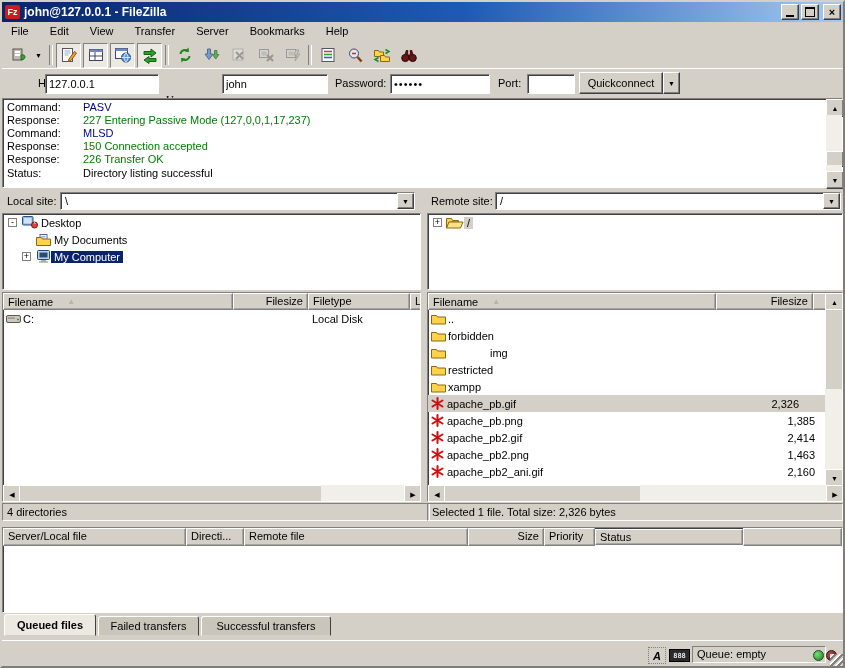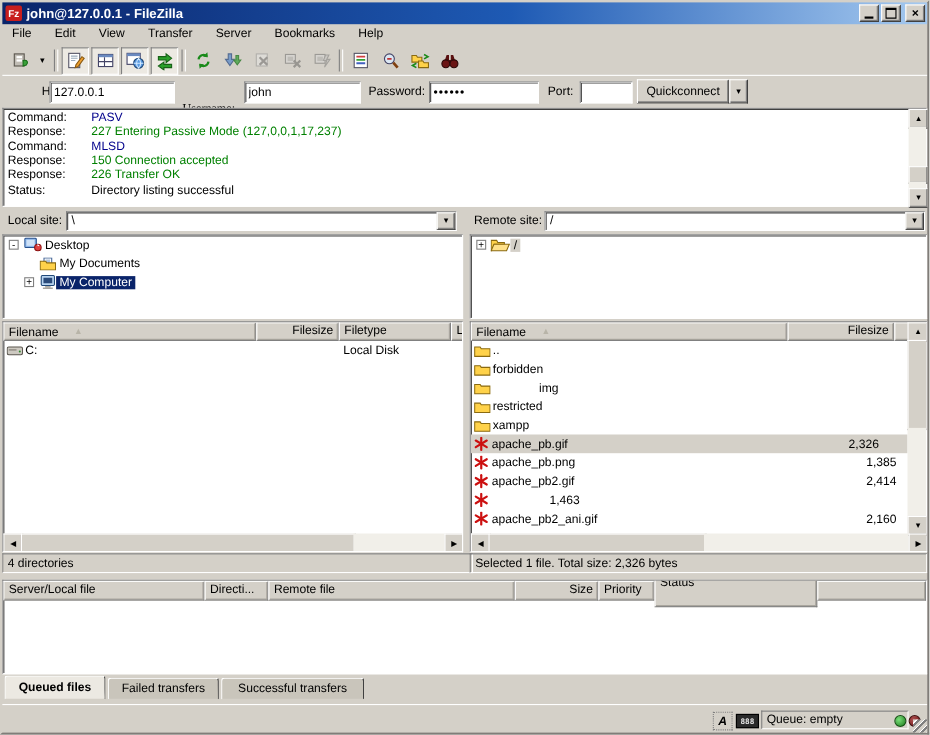--- a/index.html
+++ b/index.html
@@ -425,20 +425,21 @@
           <span style="width:93px;flex:none;text-align:right;padding-right:10px;box-sizing:border-box;">2,414</span>
         </div>
         <div class="listrow">
           <svg width="13" height="13" style="margin-left:3px;flex:none;">
               <g stroke="#cc1010" stroke-width="2" stroke-linecap="round">
                 <path d="M6.5 1 V12"></path>
                 <path d="M1.5 3.5 L11.5 9.5"></path>
                 <path d="M11.5 3.5 L1.5 9.5"></path>
               </g>
             </svg>
+          <span style="margin-left:3px;flex:1;">apache_pb2.png</span>
           <span style="width:93px;flex:none;text-align:right;padding-right:10px;box-sizing:border-box;">1,463</span>
         </div>
         <div class="listrow">
           <svg width="13" height="13" style="margin-left:3px;flex:none;">
               <g stroke="#cc1010" stroke-width="2" stroke-linecap="round">
                 <path d="M6.5 1 V12"></path>
                 <path d="M1.5 3.5 L11.5 9.5"></path>
                 <path d="M11.5 3.5 L1.5 9.5"></path>
               </g>
             </svg>
@@ -467,21 +468,21 @@
     </div>
   </div>
 
   <div class="abs field" style="left:0;top:525px;width:841px;height:86px;box-sizing:border-box;overflow:hidden;">
     <div class="row" style="height:18px;">
       <div class="hdrcell" style="width:183px;flex:none;height:18px;"><span>Server/Local file</span></div>
       <div class="hdrcell" style="width:58px;flex:none;height:18px;"><span>Directi...</span></div>
       <div class="hdrcell" style="width:224px;flex:none;height:18px;"><span>Remote file</span></div>
       <div class="hdrcell" style="width:76px;flex:none;height:18px;text-align:right;"><span>Size</span></div>
       <div class="hdrcell" style="width:51px;flex:none;height:18px;"><span>Priority</span></div>
-      <div class="hdrcell" style="width:148px;flex:none;height:30px;"><span>Status</span></div>
+      <div class="hdrcell" style="width:148px;flex:none;height:16px;"><span>Status</span></div>
       <div class="hdrcell" style="flex:1;height:18px;"></div>
     </div>
   </div>
 
   <div class="abs" style="left:0;top:611px;width:841px;height:24px;">
     <div class="tab active abs" style="left:2px;top:1px;width:92px;height:22px;">
         <span>Queued files</span>
       </div>
     <div class="tab inactive abs" style="left:96px;top:3px;width:101px;height:20px;">
         <span>Failed transfers</span>

